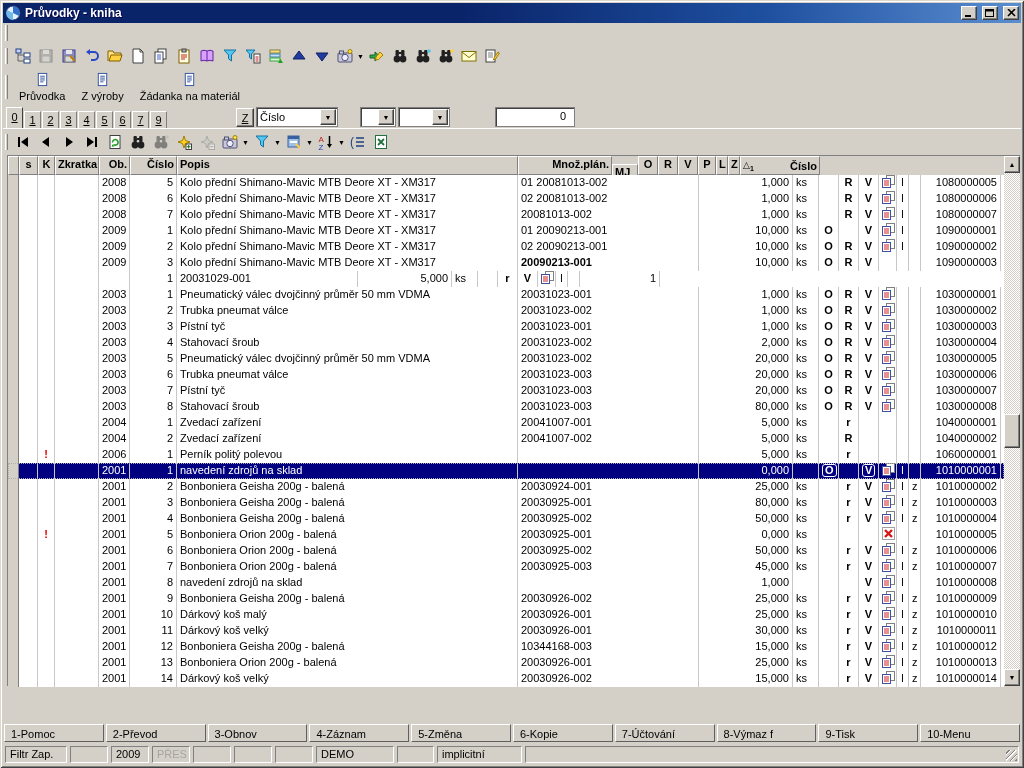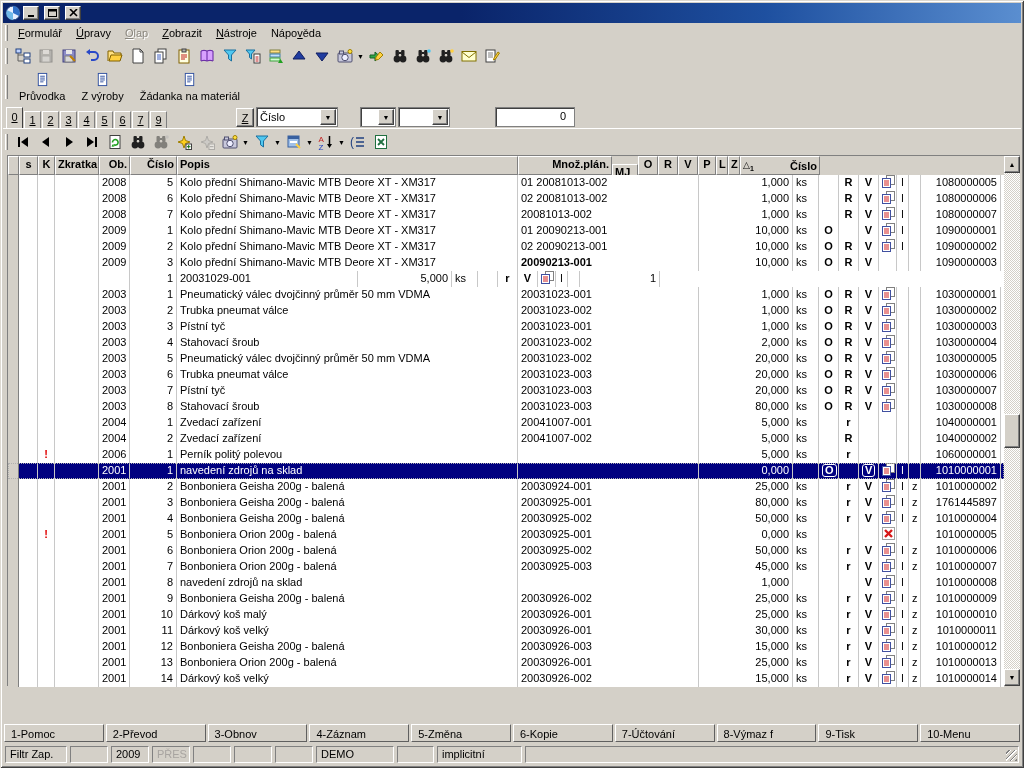--- a/index.html
+++ b/index.html
@@ -105,20 +105,21 @@
 <div class="window">
 
   <div class="titlebar">
     <span class="app-icon">
       <svg viewBox="0 0 16 16">
           <circle cx="8" cy="8" r="7" fill="#e8f0ff" stroke="#1a3c78"></circle>
           <path d="M8 1 a7 7 0 0 1 6 10 L8 8 z" fill="#3070c8"></path>
           <path d="M8 15 a7 7 0 0 1 -6 -10 L8 8 z" fill="#70b8e8"></path>
         </svg>
     </span>
+    <span class="title-text">Průvodky - kniha</span>
     <span class="win-btns">
       <button class="winbtn">
           <svg width="9" height="8" viewBox="0 0 9 8">
             <rect x="1" y="6" width="6" height="2" fill="#000"></rect>
           </svg>
         </button>
       <button class="winbtn">
           <svg width="9" height="8" viewBox="0 0 9 8">
             <rect x="0.5" y="0.5" width="8" height="7" fill="none" stroke="#000"></rect>
             <rect x="0.5" y="0.5" width="8" height="2" fill="#000"></rect>
@@ -127,28 +128,20 @@
       <button class="winbtn">
           <svg width="9" height="8" viewBox="0 0 9 8">
             <path d="M1 0 L8 7 M8 0 L1 7" stroke="#000" stroke-width="1.6"></path>
           </svg>
         </button>
     </span>
   </div>
 
   <div class="menubar">
     <span class="grip"></span>
-    <span id="menu-items" style="display:flex;">
-        <span class="menu-item"><u>F</u>ormulář</span>
-        <span class="menu-item"><u>Ú</u>pravy</span>
-        <span class="menu-item disabled"><u>O</u>lap</span>
-        <span class="menu-item"><u>Z</u>obrazit</span>
-        <span class="menu-item"><u>N</u>ástroje</span>
-        <span class="menu-item">Nápo<u>v</u>ěda</span>
-      </span>
   </div>
 
   <div class="toolbar tb1">
     <span class="grip"></span>
     <span id="tb1-icons" style="display:flex;align-items:center;">
         <span class="tbtn">
           <svg viewBox="0 0 16 16">
             <rect x="1" y="1" width="5" height="4" fill="#c0d4ff" stroke="#204080"></rect>
             <rect x="9" y="5" width="6" height="4" fill="#fff" stroke="#204080"></rect>
             <rect x="9" y="11" width="6" height="4" fill="#fff" stroke="#204080"></rect>
@@ -947,21 +940,21 @@
             <div class="gcell ac" style="width: 20px;"></div>
             <div class="gcell ac" style="width: 20px;"><span class="flag">r</span></div>
             <div class="gcell ac" style="width: 20px;"><span class="flag">V</span></div>
             <div class="gcell ac" style="width: 18px;"><span><svg width="13" height="13" viewBox="0 0 13 13">
                   <rect x="4.5" y="0.5" width="8" height="9" fill="#fff" stroke="#808080"></rect>
                   <rect x="0.5" y="3.5" width="8" height="9" fill="#fff" stroke="#4050a0"></rect>
                   <path d="M2 6 h5 M2 8 h5 M2 10 h5" stroke="#d02020"></path>
                 </svg></span></div>
             <div class="gcell ac" style="width: 12px;">l</div>
             <div class="gcell ac" style="width: 12px;">z</div>
-            <div class="gcell ar" style="width: 80px;">1761445897</div>
+            <div class="gcell ar" style="width: 80px;">1010000003</div>
           </div>
           <div class="grow">
             <div class="gcell ac marker" style="width: 11px;"></div>
             <div class="gcell ac" style="width: 19px;"></div>
             <div class="gcell ac" style="width: 17px;"></div>
             <div class="gcell al" style="width: 44px;"></div>
             <div class="gcell ar" style="width: 31px;">2001</div>
             <div class="gcell ar" style="width: 47px;">4</div>
             <div class="gcell al" style="width: 341px;">Bonboniera Geisha 200g - balená</div>
             <div class="gcell al" style="width: 181px;">20030925-002</div>
@@ -1140,21 +1133,21 @@
             <div class="gcell ar" style="width: 80px;">1010000011</div>
           </div>
           <div class="grow">
             <div class="gcell ac marker" style="width: 11px;"></div>
             <div class="gcell ac" style="width: 19px;"></div>
             <div class="gcell ac" style="width: 17px;"></div>
             <div class="gcell al" style="width: 44px;"></div>
             <div class="gcell ar" style="width: 31px;">2001</div>
             <div class="gcell ar" style="width: 47px;">12</div>
             <div class="gcell al" style="width: 341px;">Bonboniera Geisha 200g - balená</div>
-            <div class="gcell al" style="width: 181px;">20030926-003</div>
+            <div class="gcell al" style="width: 181px;">10344168-003</div>
             <div class="gcell ar" style="width: 94px;">15,000</div>
             <div class="gcell al" style="width: 26px;">ks</div>
             <div class="gcell ac" style="width: 20px;"></div>
             <div class="gcell ac" style="width: 20px;"><span class="flag">r</span></div>
             <div class="gcell ac" style="width: 20px;"><span class="flag">V</span></div>
             <div class="gcell ac" style="width: 18px;"><span><svg width="13" height="13" viewBox="0 0 13 13">
                   <rect x="4.5" y="0.5" width="8" height="9" fill="#fff" stroke="#808080"></rect>
                   <rect x="0.5" y="3.5" width="8" height="9" fill="#fff" stroke="#4050a0"></rect>
                   <path d="M2 6 h5 M2 8 h5 M2 10 h5" stroke="#d02020"></path>
                 </svg></span></div>

